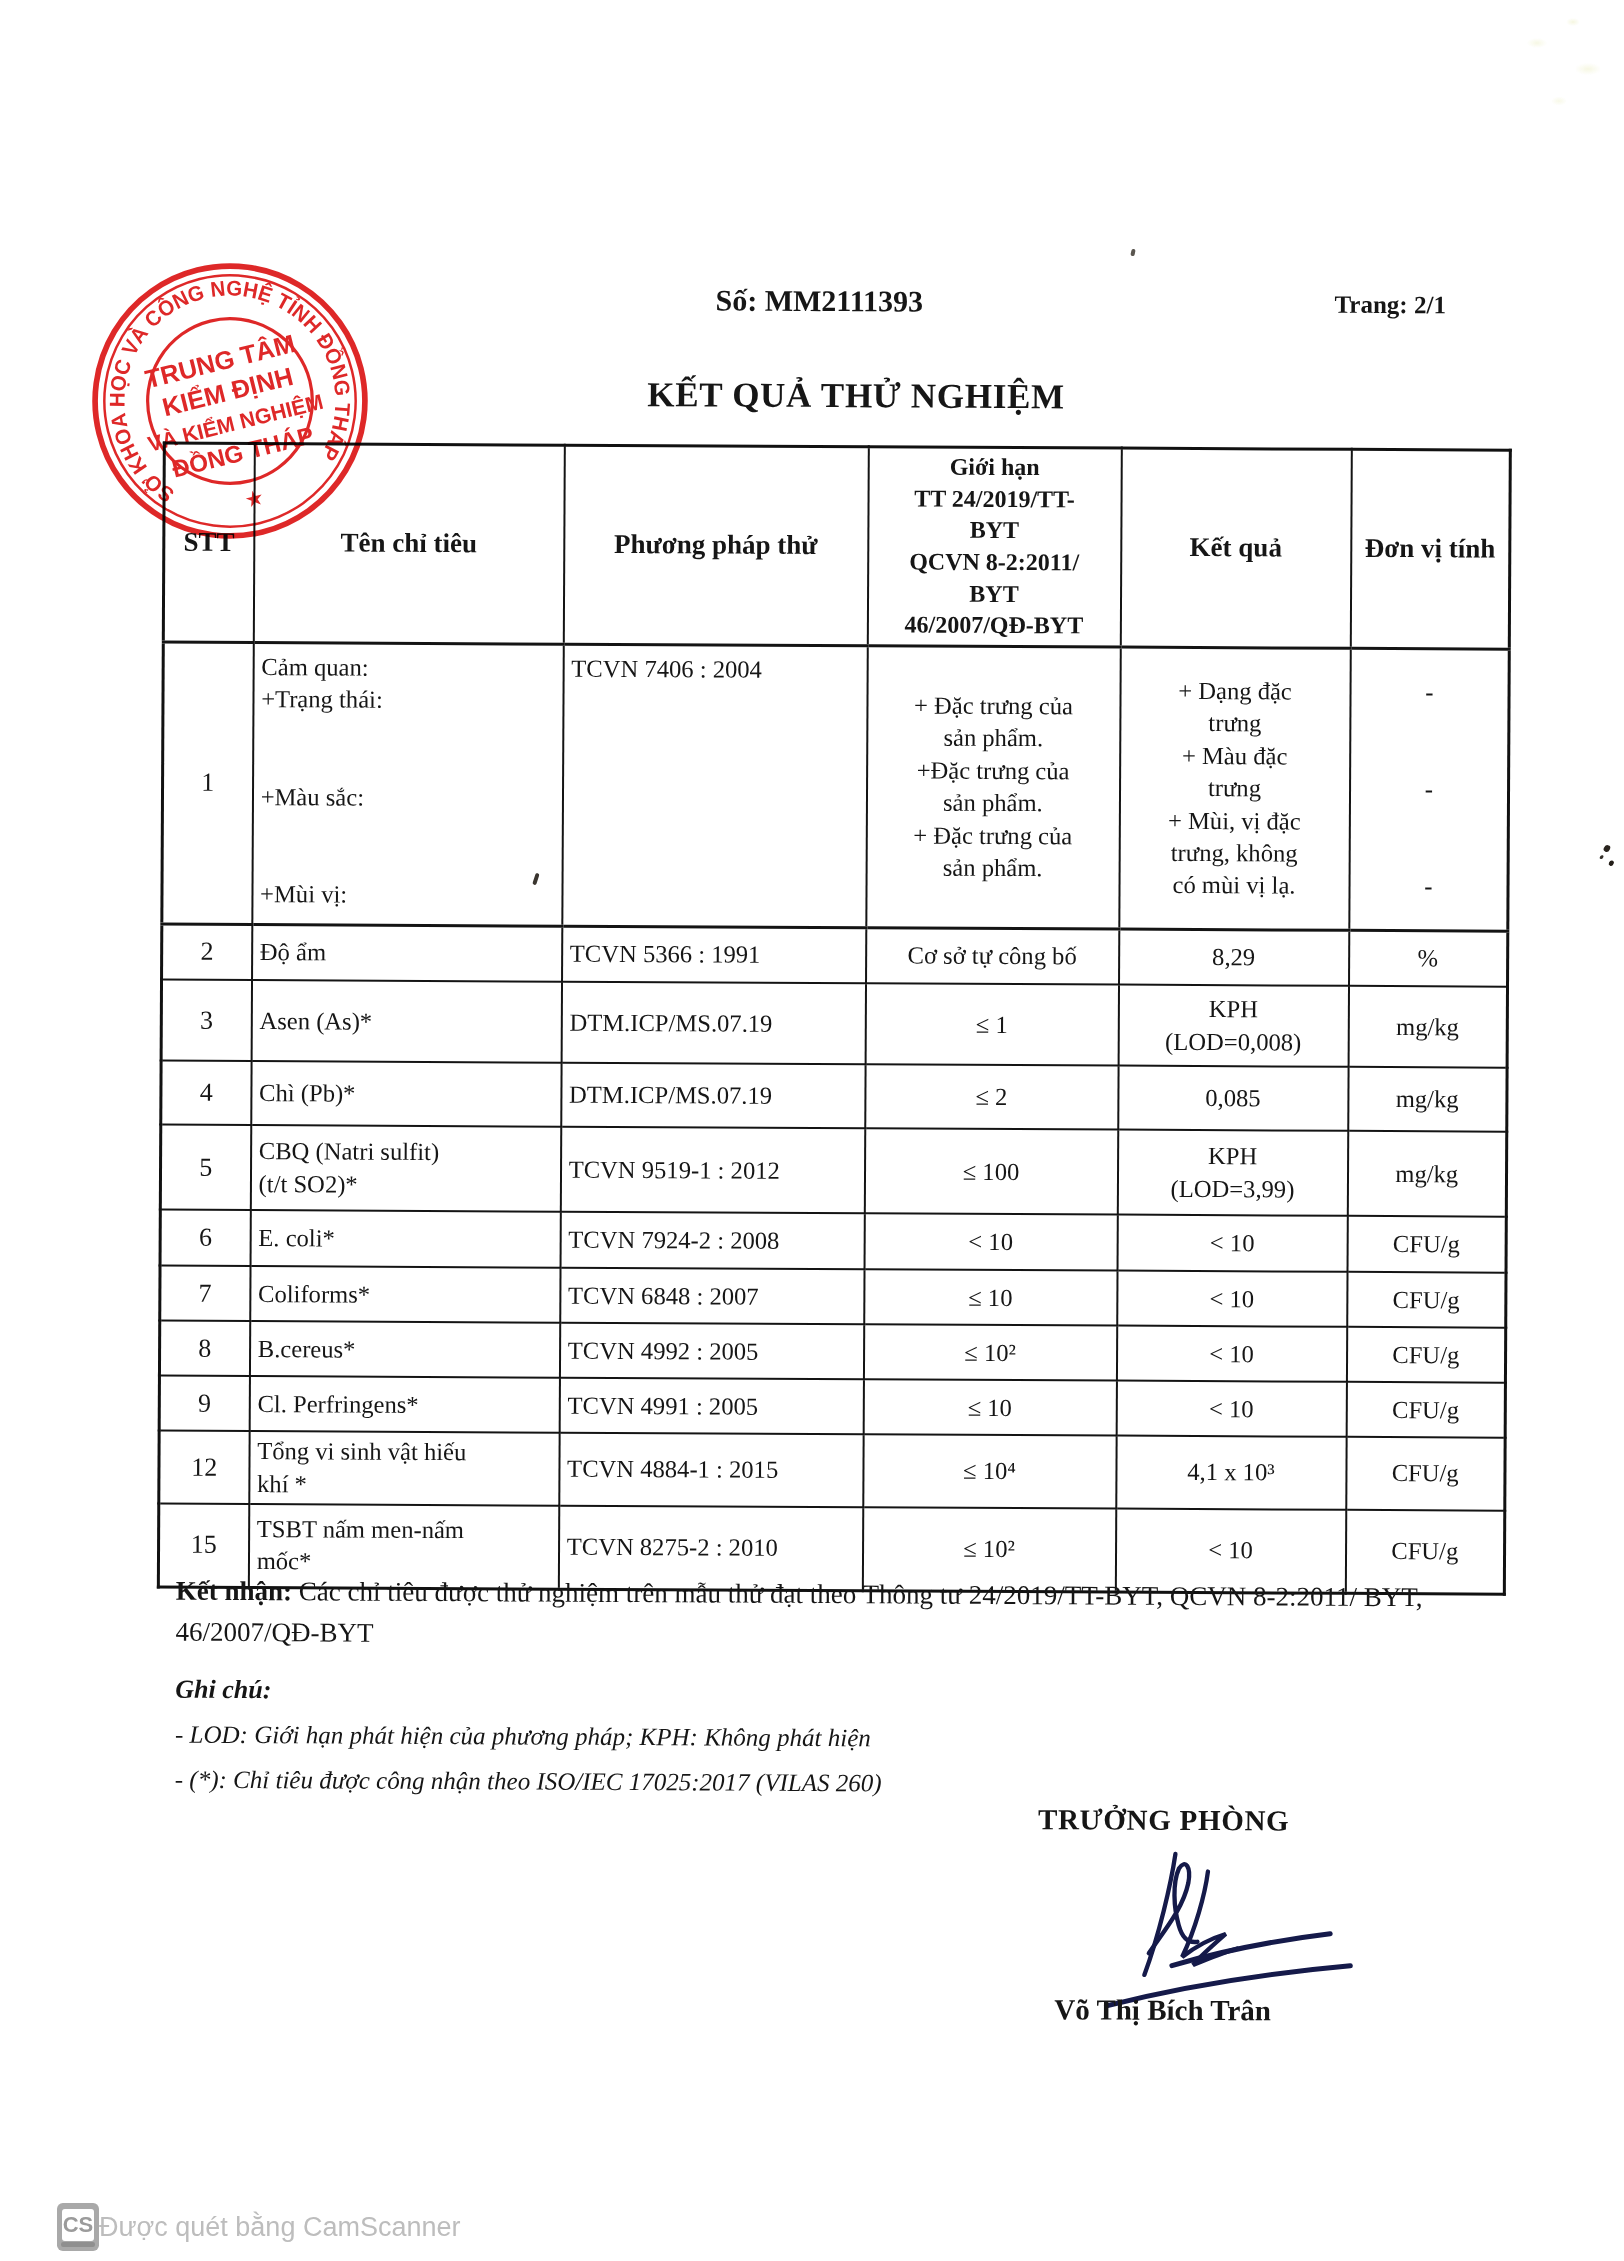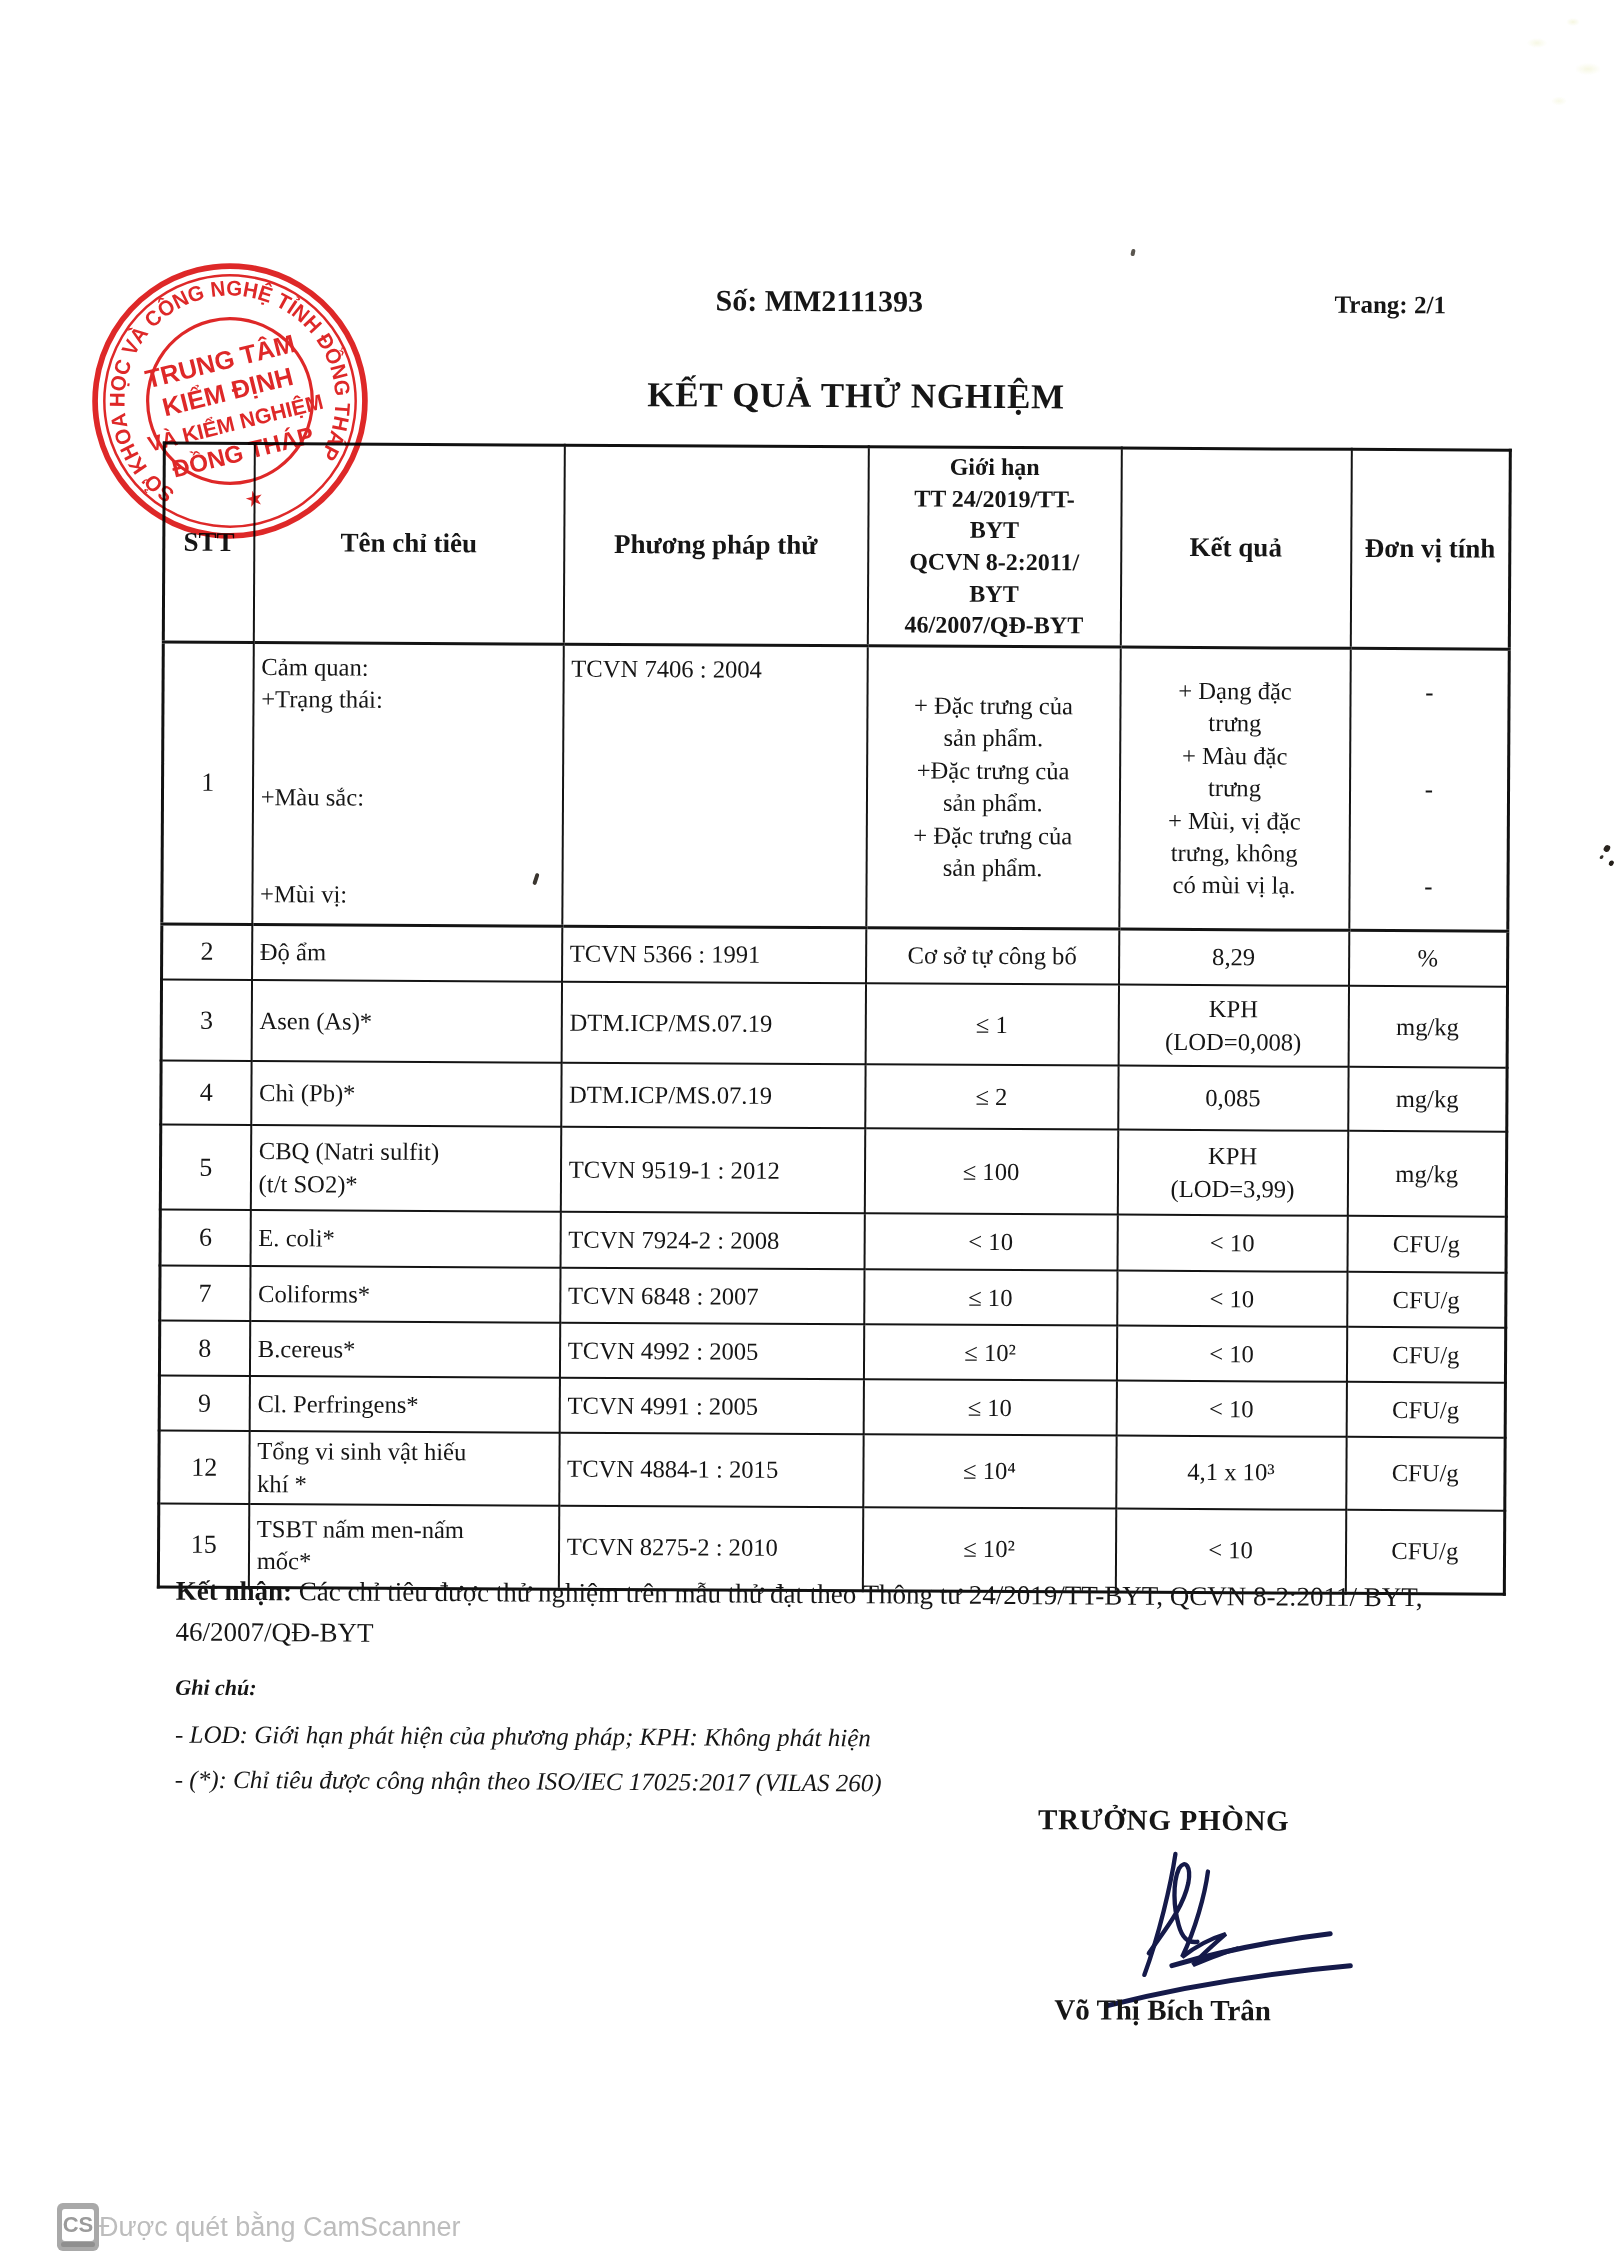--- a/index.html
+++ b/index.html
@@ -47,21 +47,21 @@
   tr.row-1 .col-name,tr.row-1 .col-method{vertical-align:top;padding-top:7.2px;}
   tr.row-2{height:56px;} tr.row-3{height:81px;} tr.row-4{height:64px;}
   tr.row-5{height:85px;} tr.row-6{height:56px;} tr.row-7{height:55px;}
   tr.row-8{height:55px;} tr.row-9{height:55px;} tr.row-10{height:69px;}
   tr.row-11{height:83px;}
 
   
   .conclusion{position:absolute;left:180px;top:1574px;width:1335px;
     font-size:27px;line-height:1.5;}
   .conclusion .lead{font-weight:bold;}
-  .notes-title{position:absolute;left:180px;top:1678px;font-size:22px;
+  .notes-title{position:absolute;left:180px;top:1678px;font-size:26px;
     font-weight:bold;font-style:italic;}
   .note-line{position:absolute;left:180px;font-size:25px;font-style:italic;}
   .note-1{top:1724px;} .note-2{top:1769px;}
 
   
   .sig-title{position:absolute;left:1017px;top:1802px;width:304px;text-align:center;
     font-size:29px;font-weight:bold;letter-spacing:0.7px;}
   .sig-scribble{position:absolute;left:1064px;top:1839px;width:318px;height:174px;}
   .sig-name{position:absolute;left:1017px;top:1992px;width:304px;text-align:center;
     font-size:29px;font-weight:bold;}

